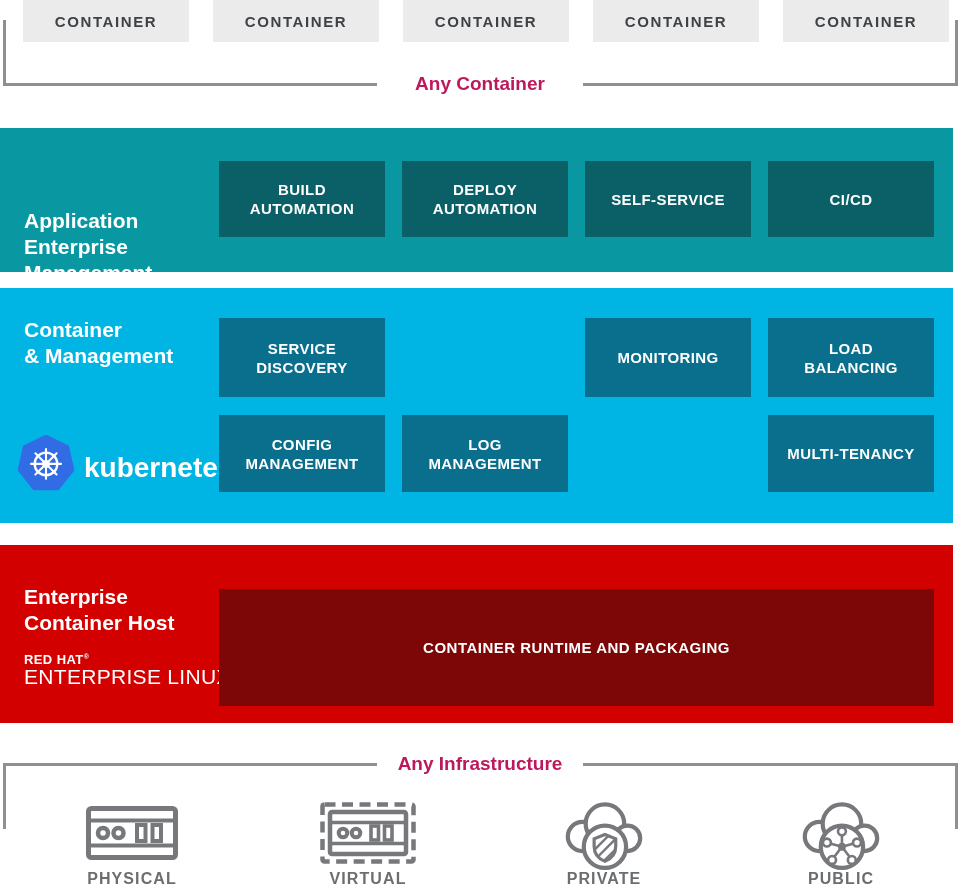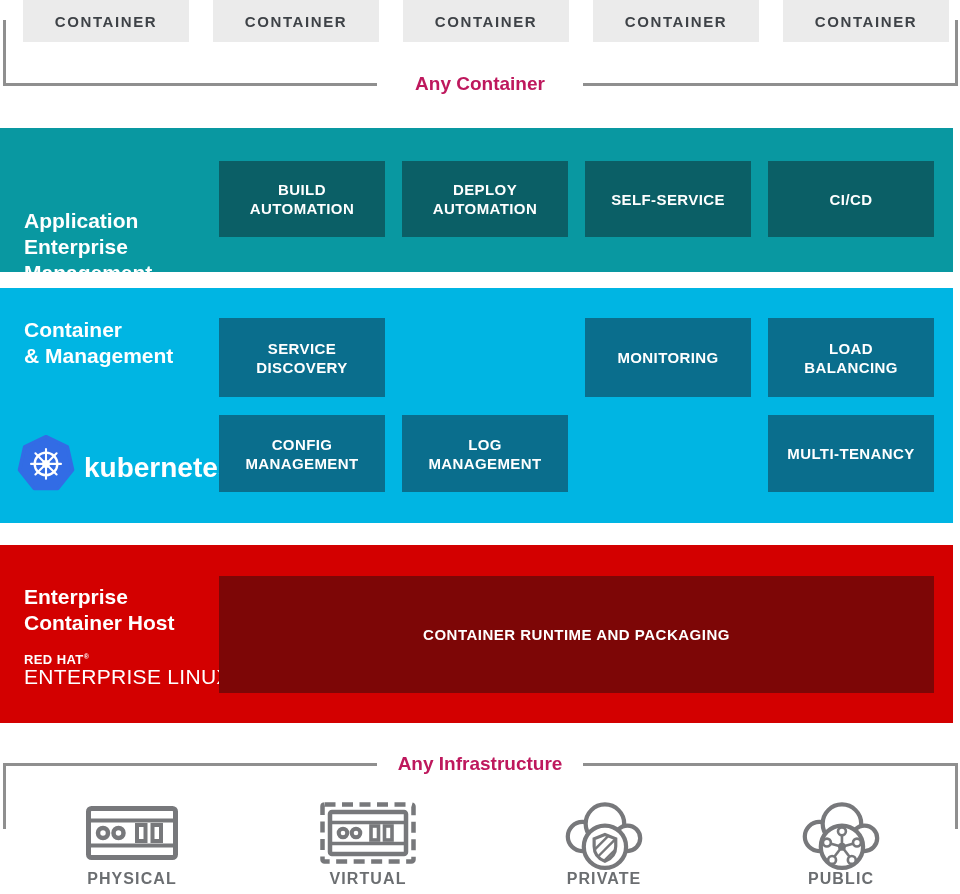--- a/index.html
+++ b/index.html
@@ -27,21 +27,21 @@
   .band-title{position:absolute;left:24px;color:#fff;font-size:21px;font-weight:700;line-height:26px;}
 
   
   .cell{position:absolute;width:166px;display:flex;flex-direction:column;align-items:center;
         justify-content:center;color:#fff;font-size:15px;font-weight:700;
         letter-spacing:0.4px;line-height:19px;text-align:center;}
   .cx1{left:219px}.cx2{left:402px}.cx3{left:585px}.cx4{left:768px}
   .alm-cell{top:33px;height:76px;background:var(--teal-box,#0b5f66);}
   .orch-r1{top:30px;height:79px;background:var(--blue-box,#0a6e8d);}
   .orch-r2{top:127px;height:77px;background:var(--blue-box,#0a6e8d);}
-  .runtime-box{position:absolute;left:219px;top:31px;width:715px;height:117px;
+  .runtime-box{position:absolute;left:219px;top:44px;width:715px;height:117px;
                background:var(--red-box,#7d0606);display:flex;align-items:center;justify-content:center;
                color:#fff;font-size:15px;font-weight:700;letter-spacing:0.5px;}
 
   
   .k8s{position:absolute;left:17px;top:146px;display:flex;align-items:center;}
   .k8s-text{color:#fff;font-size:28px;font-weight:700;margin-left:9px;margin-top:9px;}
 
   
   .rhel{position:absolute;left:24px;top:108px;color:#fff;}
   .rhel-l1{font-size:13px;font-weight:700;letter-spacing:0.4px;line-height:13px;}

